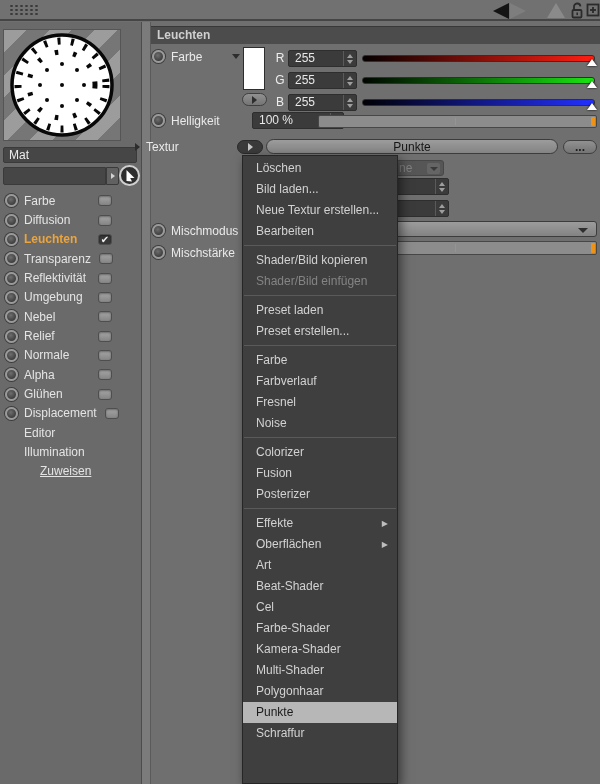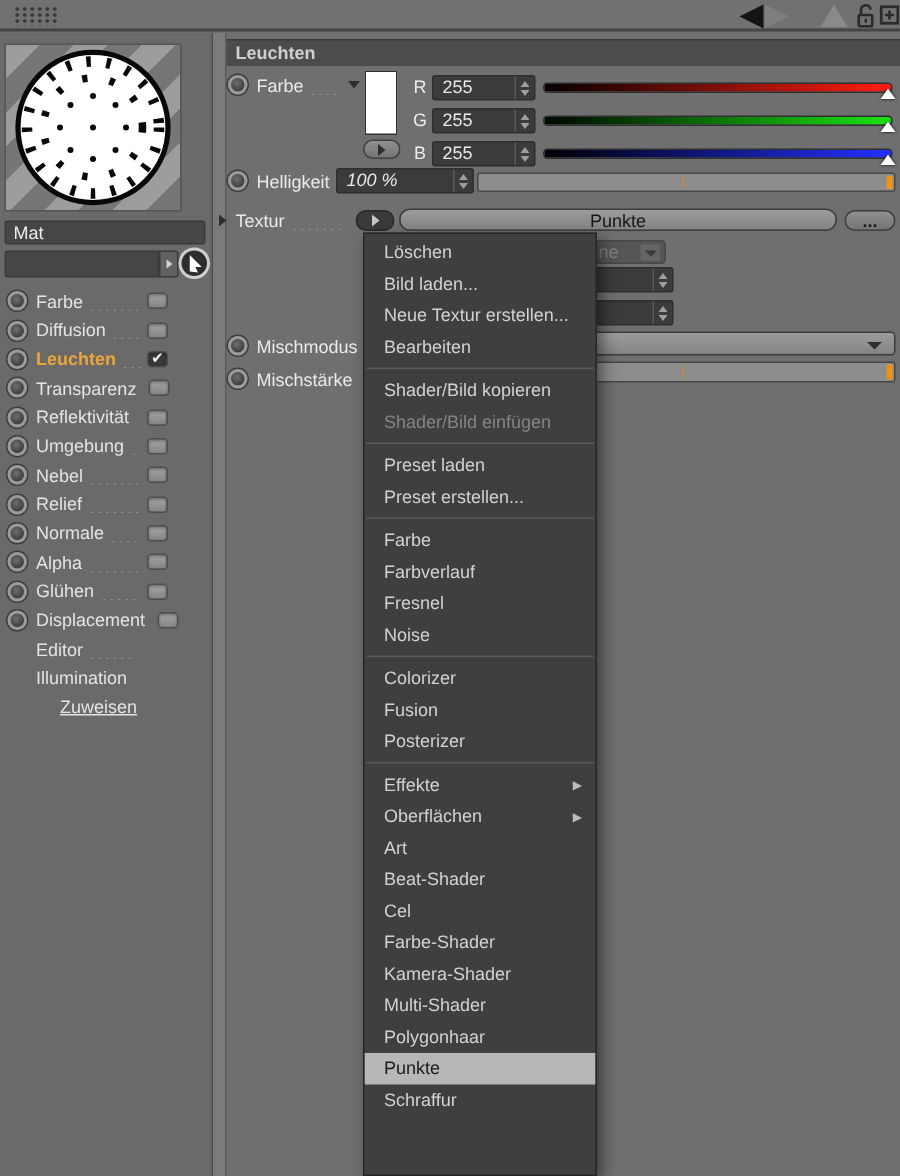--- a/index.html
+++ b/index.html
@@ -302,33 +302,33 @@
   </div>
   <div class="grad b" style="top:99px;">
       <span class="grad-handle"></span>
     </div>
 
   <div class="abs prop-label" style="left:152px;top:113px;width:86px;">
     <span class="radio"></span>
     <span class="txt">Helligkeit</span>
     <span class="leader"></span>
   </div>
-  <div class="field" style="left:224px;top:112px;width:92px;height:17px;font-style:italic;">
+  <div class="field" style="left:252px;top:112px;width:92px;height:17px;">
     <span>100 %</span>
     <span class="spin">
         <i class="u"></i>
         <i class="d"></i>
       </span>
   </div>
   <div class="pct-slider" style="left:318px;top:115px;width:279px;height:13px;">
     <span class="pct-tick" style="left:49%;"></span>
     <span class="pct-handle"></span>
   </div>
 
-  <div class="abs prop-label" style="left:146px;top:140px;width:85px;height:14px;">
+  <div class="abs prop-label" style="left:135px;top:140px;width:85px;height:14px;">
     <span class="tri-right-sm"></span>
     <span class="txt">Textur</span>
     <span class="leader"></span>
   </div>
   <div class="abs pill dark" style="left:237px;top:140px;width:26px;height:14px;">
     <span style="width:0;height:0;border-top:4px solid transparent;border-bottom:4px solid transparent;border-left:5px solid #c6c6c6;"></span>
   </div>
   <div class="dd-bar" style="left:266px;top:139px;width:292px;height:15px;border-radius:8px;text-align:center;line-height:14px;">Punkte</div>
   <div class="abs pill light" style="left:563px;top:140px;width:34px;height:14px;color:#1d1d1d;font-size:12px;font-weight:bold;line-height:8px;">...</div>
 

